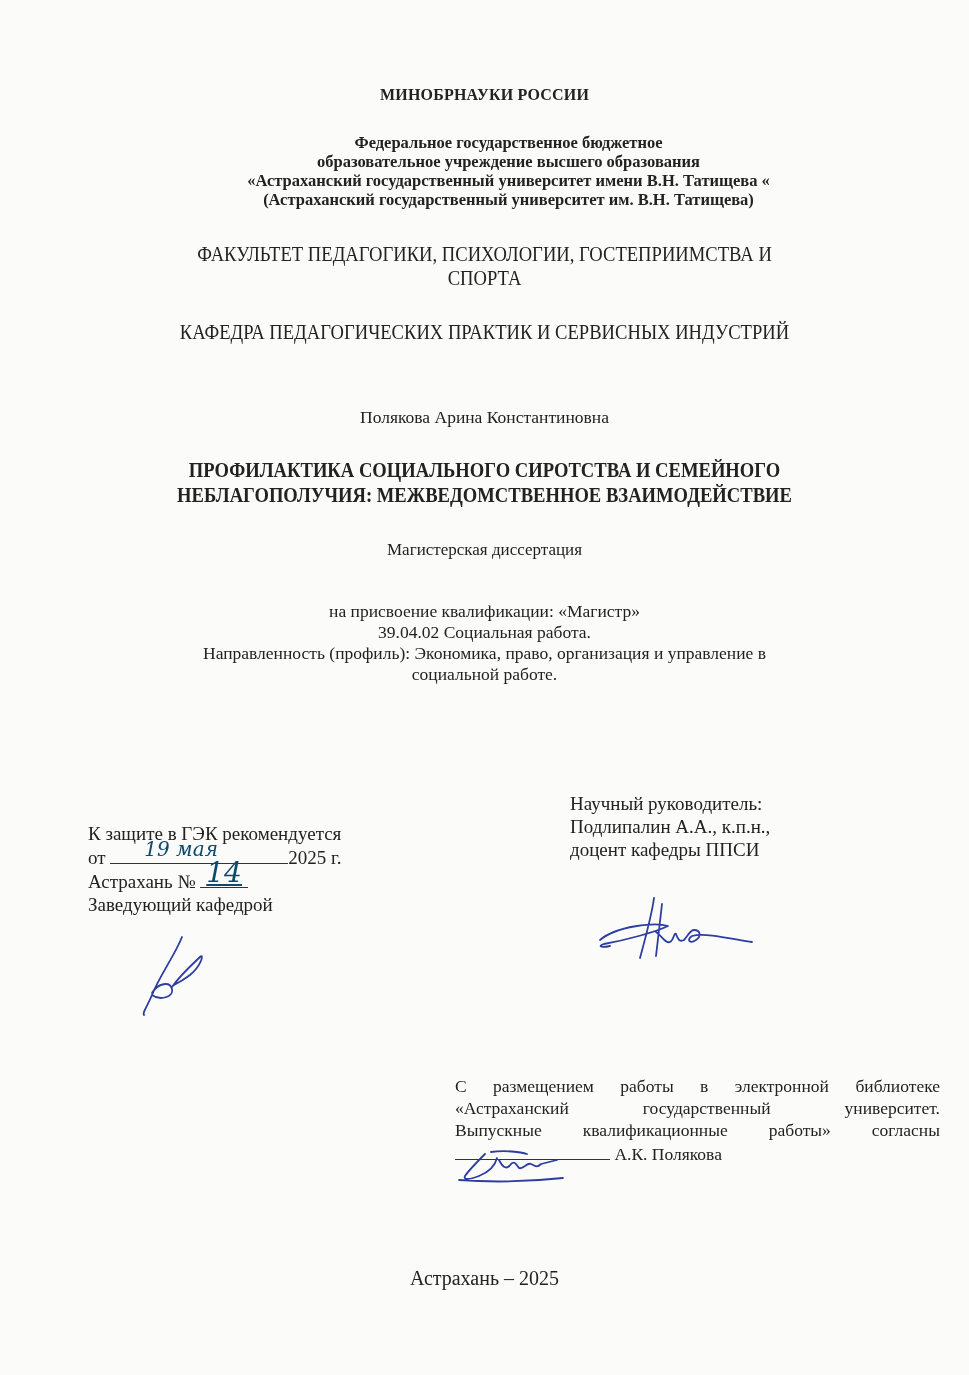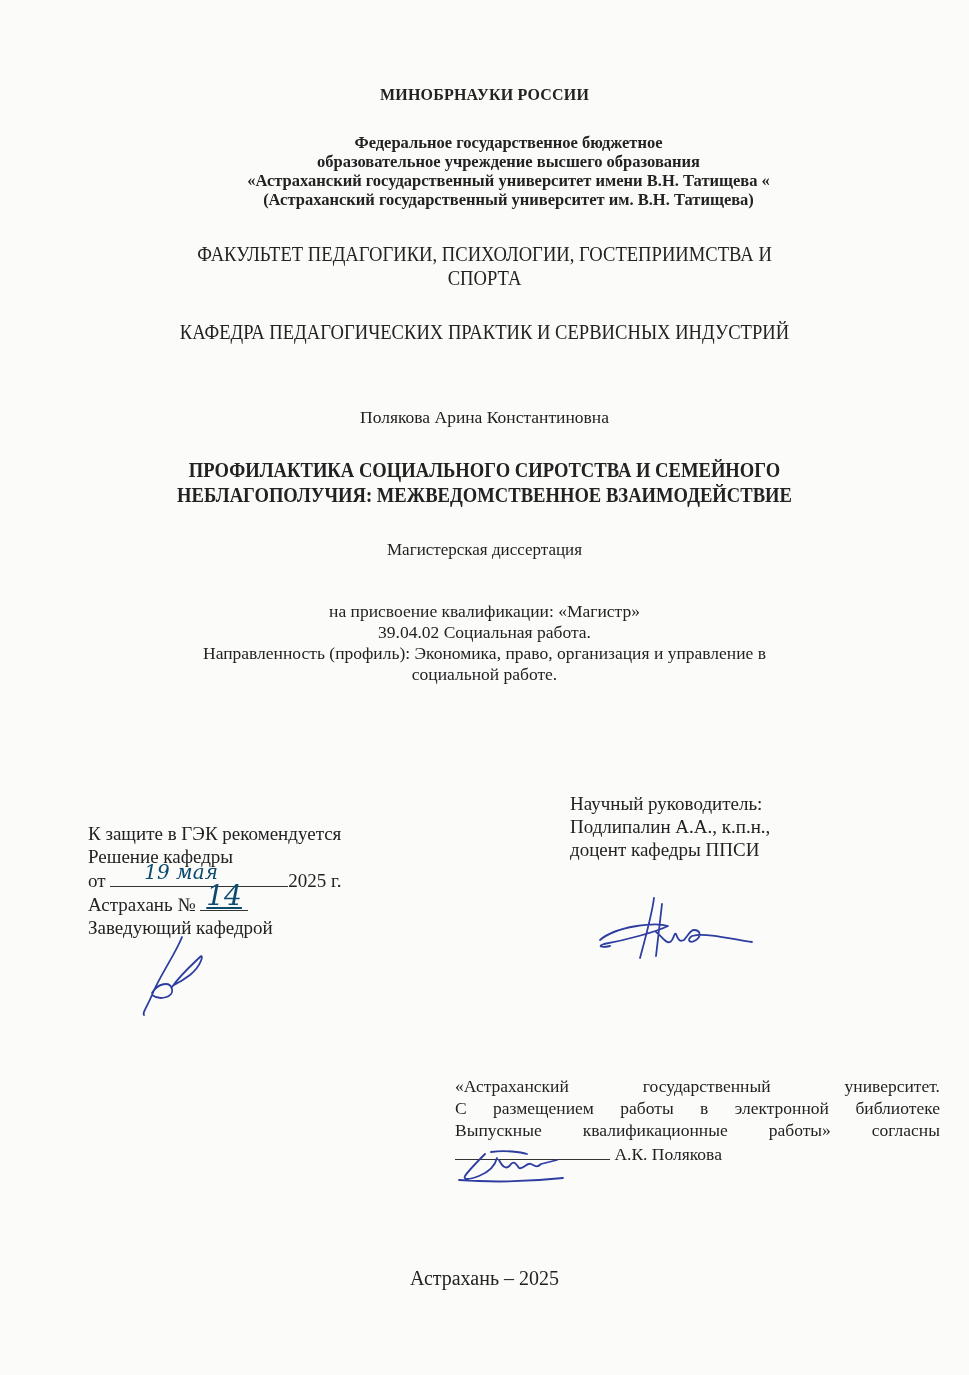--- a/index.html
+++ b/index.html
@@ -68,21 +68,20 @@
 
 <div class="abs center qual">
   <div>на присвоение квалификации: «Магистр»</div>
   <div>39.04.02 Социальная работа.</div>
   <div>Направленность (профиль): Экономика, право, организация и управление в</div>
   <div>социальной работе.</div>
 </div>
 
 <div class="abs left-block">
   <div class="line-row">К защите в ГЭК рекомендуется</div>
-  <div class="line-row">Решение кафедры</div>
   <div class="line-row">
     <span>от</span>
     <span class="uline" style="width:178px;">
       <span class="hand" style="left:34px; top:-7px; font-size:20px;">19 мая</span>
     </span><span>2025 г.</span>
   </div>
   <div class="line-row">
     <span>Астрахань №</span>
     <span class="uline" style="width:48px;">
       <span class="hand" style="left:6px; top:-8px; font-size:28px;text-decoration:underline;">14</span>
@@ -99,22 +98,22 @@
   <div class="line-row">Научный руководитель:</div>
   <div class="line-row">Подлипалин А.А., к.п.н.,</div>
   <div class="line-row">доцент кафедры ППСИ</div>
 </div>
 
 <svg class="sig" style="left:596px; top:896px;" width="160" height="70">
   <path d="M58 2 C56 18 50 40 44 62 M66 8 C64 26 62 44 60 60 M4 44 C20 30 60 26 72 30 C60 36 30 44 8 48 C2 50 4 52 14 50 M60 36 C66 40 70 48 74 46 C78 44 78 36 80 38 C82 44 84 46 88 44 C92 40 94 34 98 34 C104 34 106 40 100 44 C94 48 90 44 96 40 C110 36 140 44 156 46"></path>
 </svg>
 
 <div class="abs consent">
+  <span class="line">С размещением работы в электронной библиотеке</span>
   <span class="line">«Астраханский государственный университет.</span>
-  <span class="line">С размещением работы в электронной библиотеке</span>
   <span class="line">Выпускные квалификационные работы» согласны</span>
   <span class="line last">
     <span class="uline" style="width:155px;"></span>
     <span>А.К. Полякова</span>
   </span>
 </div>
 
 <svg class="sig" style="left:455px; top:1146px;" width="120" height="45">
   <path d="M30 8 C22 16 14 24 10 30 C8 34 14 34 24 30 C34 26 40 20 42 12 M36 6 C50 4 66 6 72 8 M44 14 C48 22 52 24 56 18 C60 14 62 20 64 22 C68 24 72 16 76 18 C80 20 82 22 86 18 L102 14 M4 34 C30 36 70 36 108 32"></path>
 </svg>

